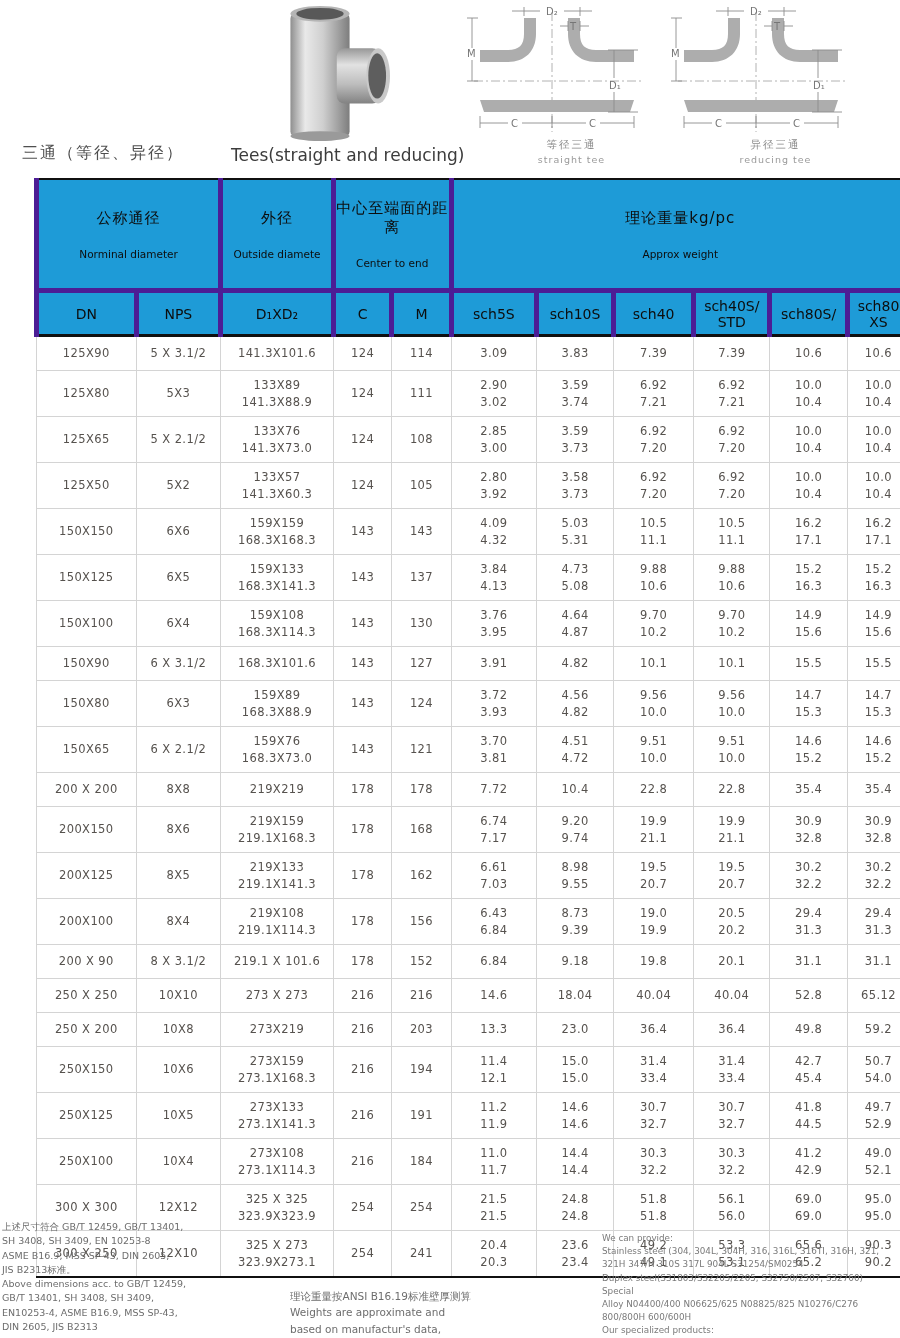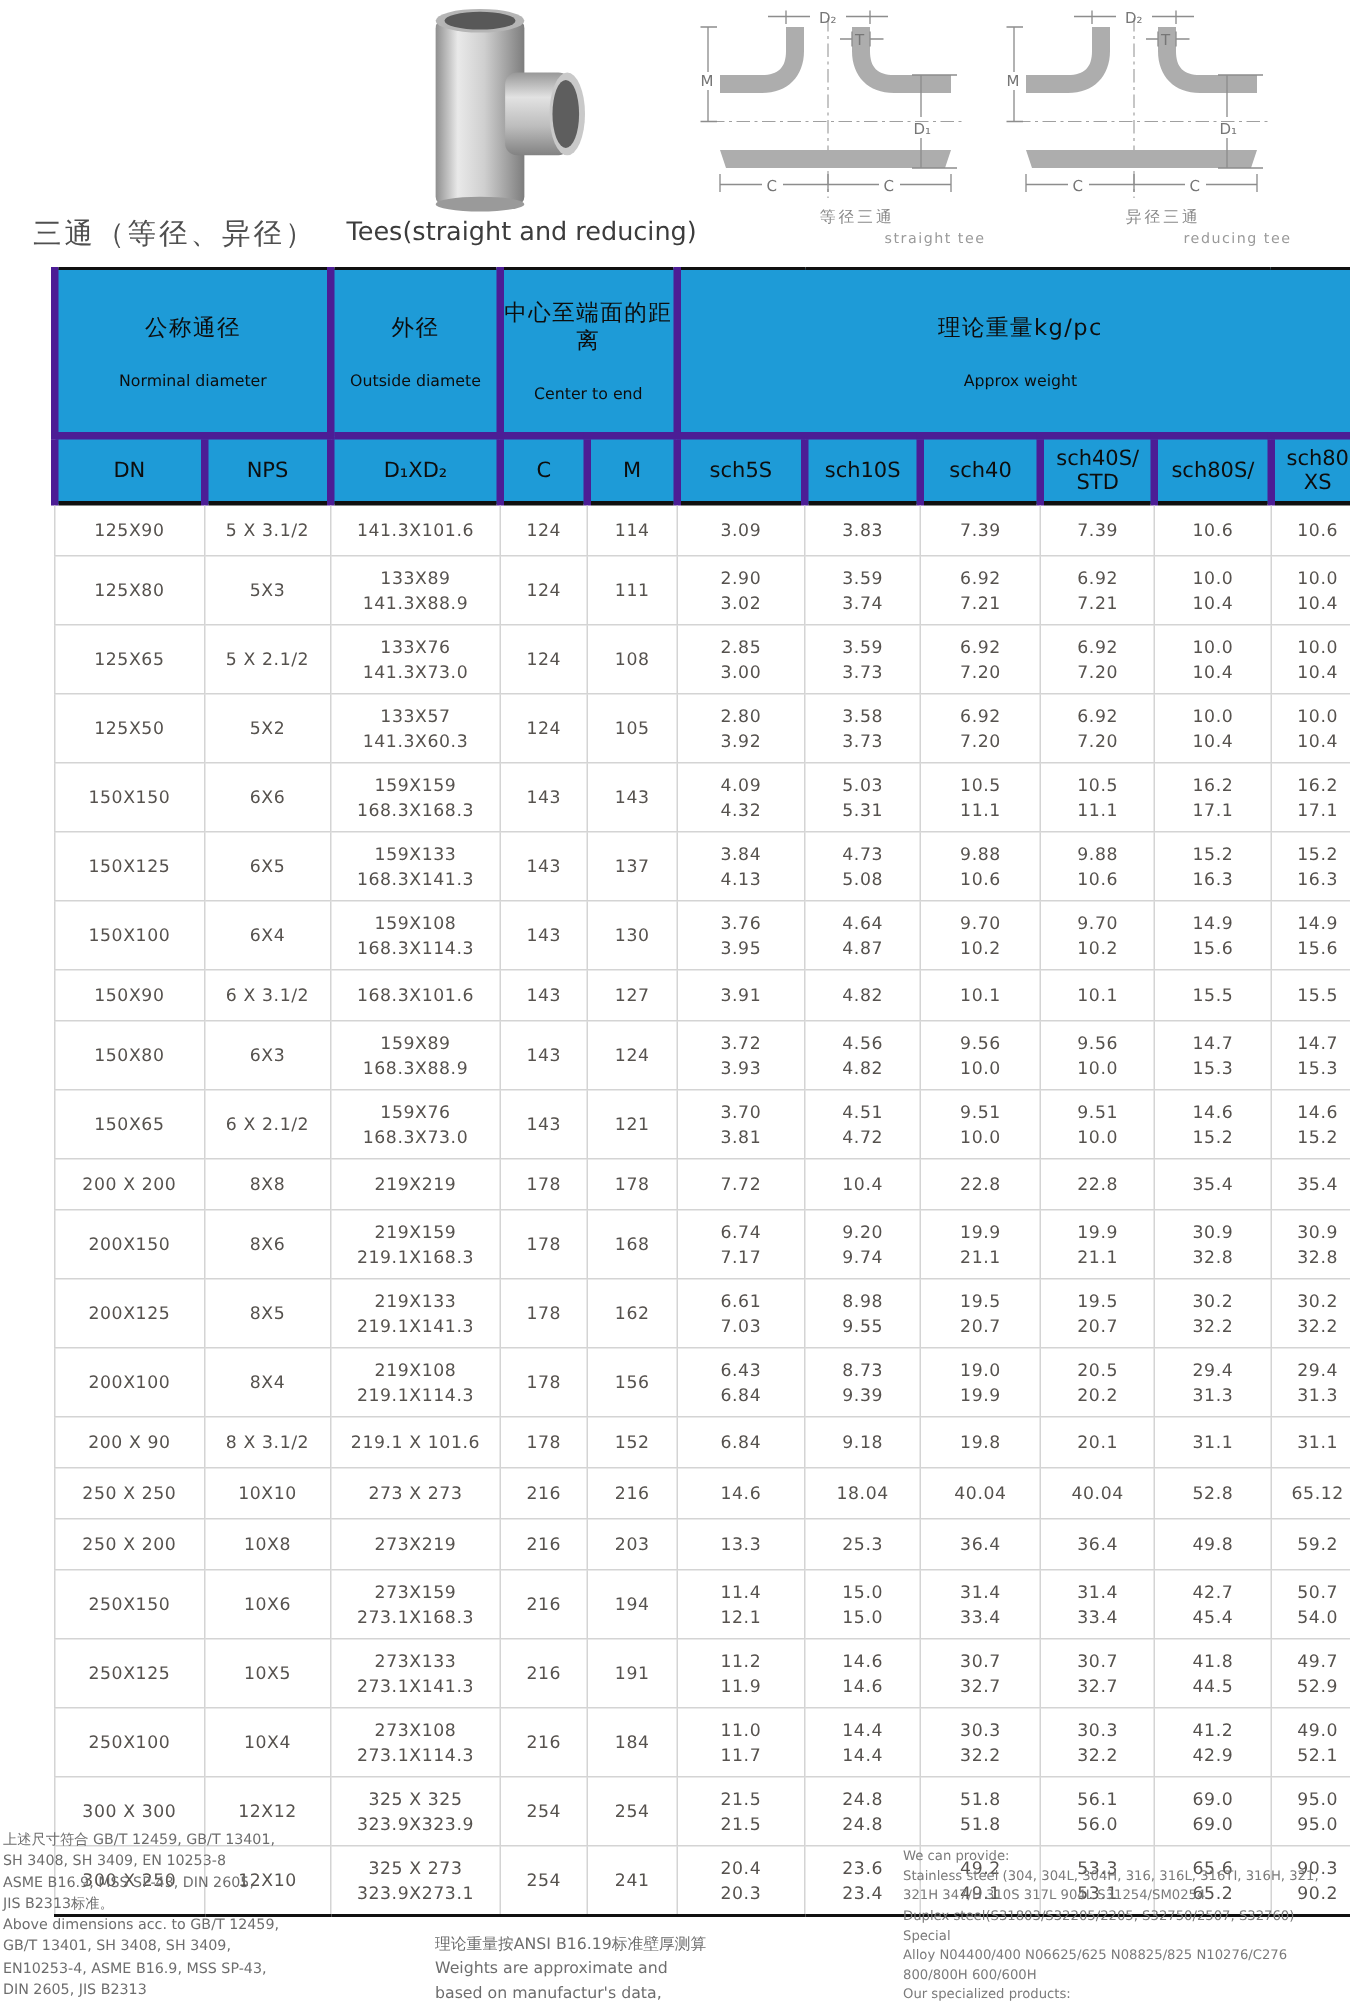--- a/index.html
+++ b/index.html
@@ -5,29 +5,29 @@
   html,body { margin:0; padding:0; background:#fff; }
   body {
     width:900px; height:1338px; position:relative;
     font-family:"DejaVu Sans","Liberation Sans",sans-serif;
     color:#555;
   }
   :root { --header-blue:#1e9bd7; }
 
   
   .photo-wrap { position:absolute; left:246px; top:2px; width:148px; height:140px; }
-  .title-cn { position:absolute; left:22px; top:143px; font-size:19px; color:#4f4f4f; letter-spacing:2px; }
+  .title-cn { position:absolute; left:22px; top:143px; font-size:16px; color:#4f4f4f; letter-spacing:2px; }
   .title-en { position:absolute; left:231px; top:145px; font-size:17px; color:#3c3c3c; }
 
   .diagram { position:absolute; top:4px; width:195px; }
   .diagram.straight { left:462px; }
   .diagram.reducing { left:666px; }
   .diagram .caption { text-align:center; margin-top:-2px;padding-left:24px; }
   .diagram .cap-cn { font-size:10.5px; color:#8a8a8a; letter-spacing:2px; }
-  .diagram .cap-en { font-size:9.5px; color:#9a9a9a; margin-top:2px; letter-spacing:1px;text-align:right; }
+  .diagram .cap-en { font-size:9.5px; color:#9a9a9a; margin-top:2px; letter-spacing:1px; }
   .dim-line { stroke:#8d8d8d; stroke-width:0.9; fill:none; }
   .center-line { stroke:#a0a0a0; stroke-width:0.8; stroke-dasharray:9 3 2 3; fill:none; }
   .tee-fill { fill:#adadad; }
   .dim-label { font-size:10px; fill:#767676; }
 
   
   table.spec { position:absolute; left:20px; top:178px; width:878px; border-collapse:collapse; table-layout:fixed;margin-left:14px; }
   table.spec th, table.spec td { white-space:pre-line; text-align:center; vertical-align:middle; }
   thead th {
     background:var(--header-blue); color:#0d0d0d; border:5px solid #4c1d95;
@@ -505,21 +505,21 @@
         <td>52.8</td>
         <td>65.12</td>
       </tr>
       <tr class="single">
         <td>250 X 200</td>
         <td>10X8</td>
         <td>273X219</td>
         <td>216</td>
         <td>203</td>
         <td>13.3</td>
-        <td>25.3</td>
+        <td>23.0</td>
         <td>36.4</td>
         <td>36.4</td>
         <td>49.8</td>
         <td>59.2</td>
       </tr>
       <tr class="double">
         <td>250X150</td>
         <td>10X6</td>
         <td>273X159
 273.1X168.3</td>

